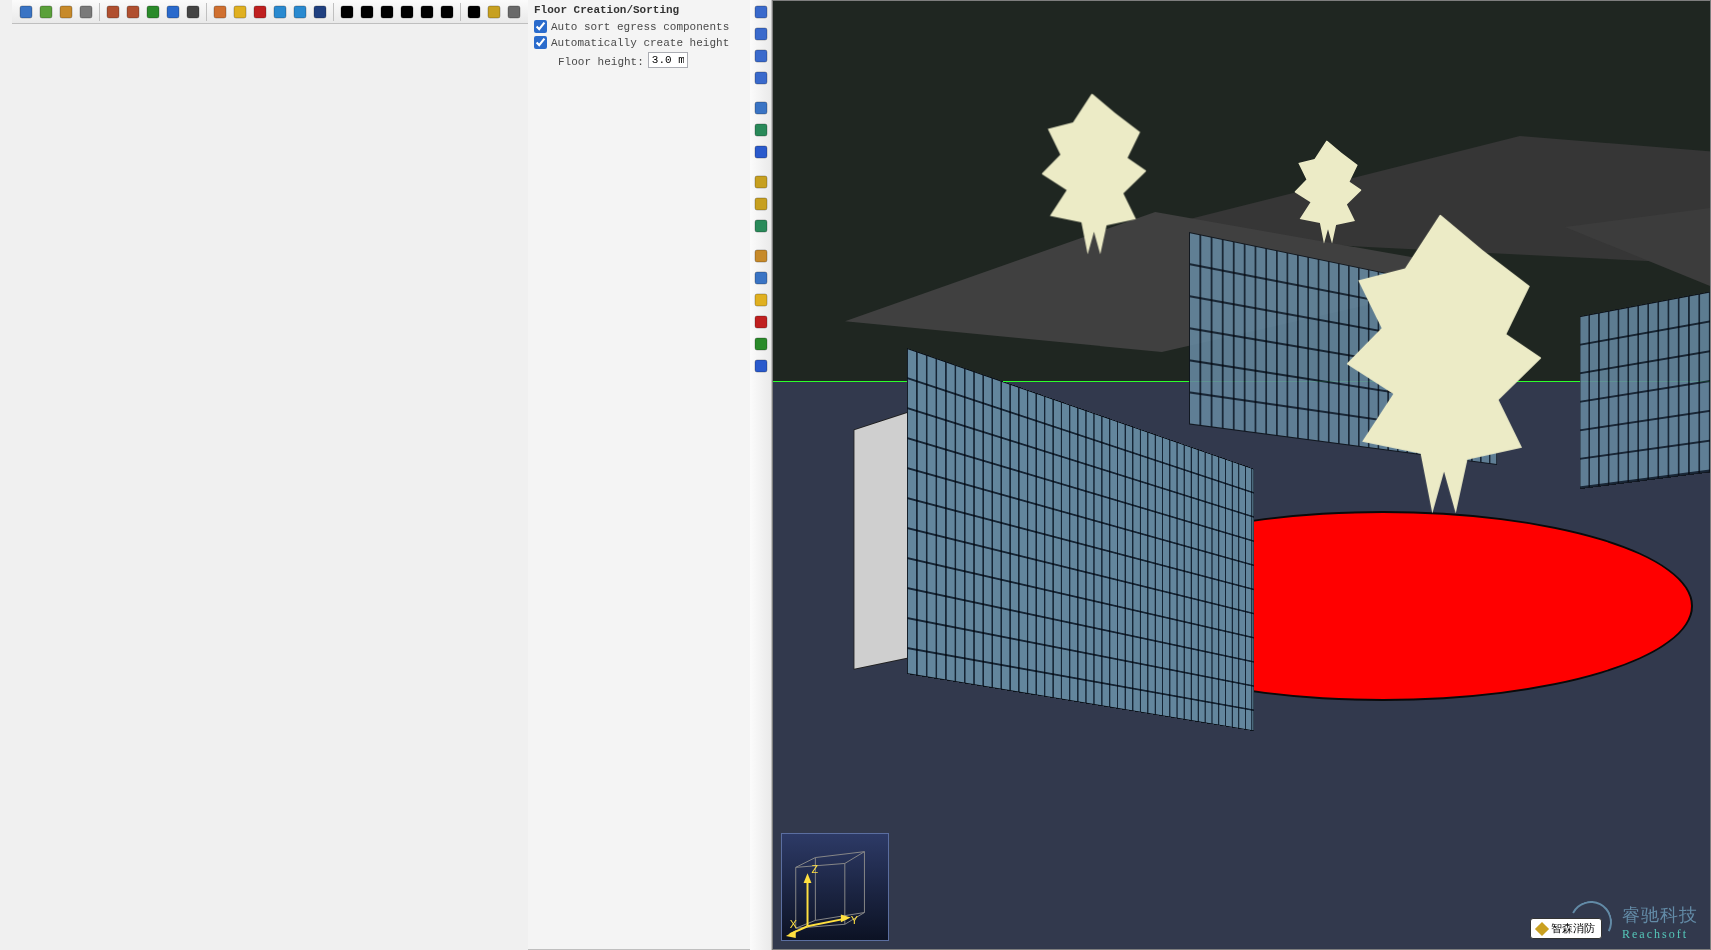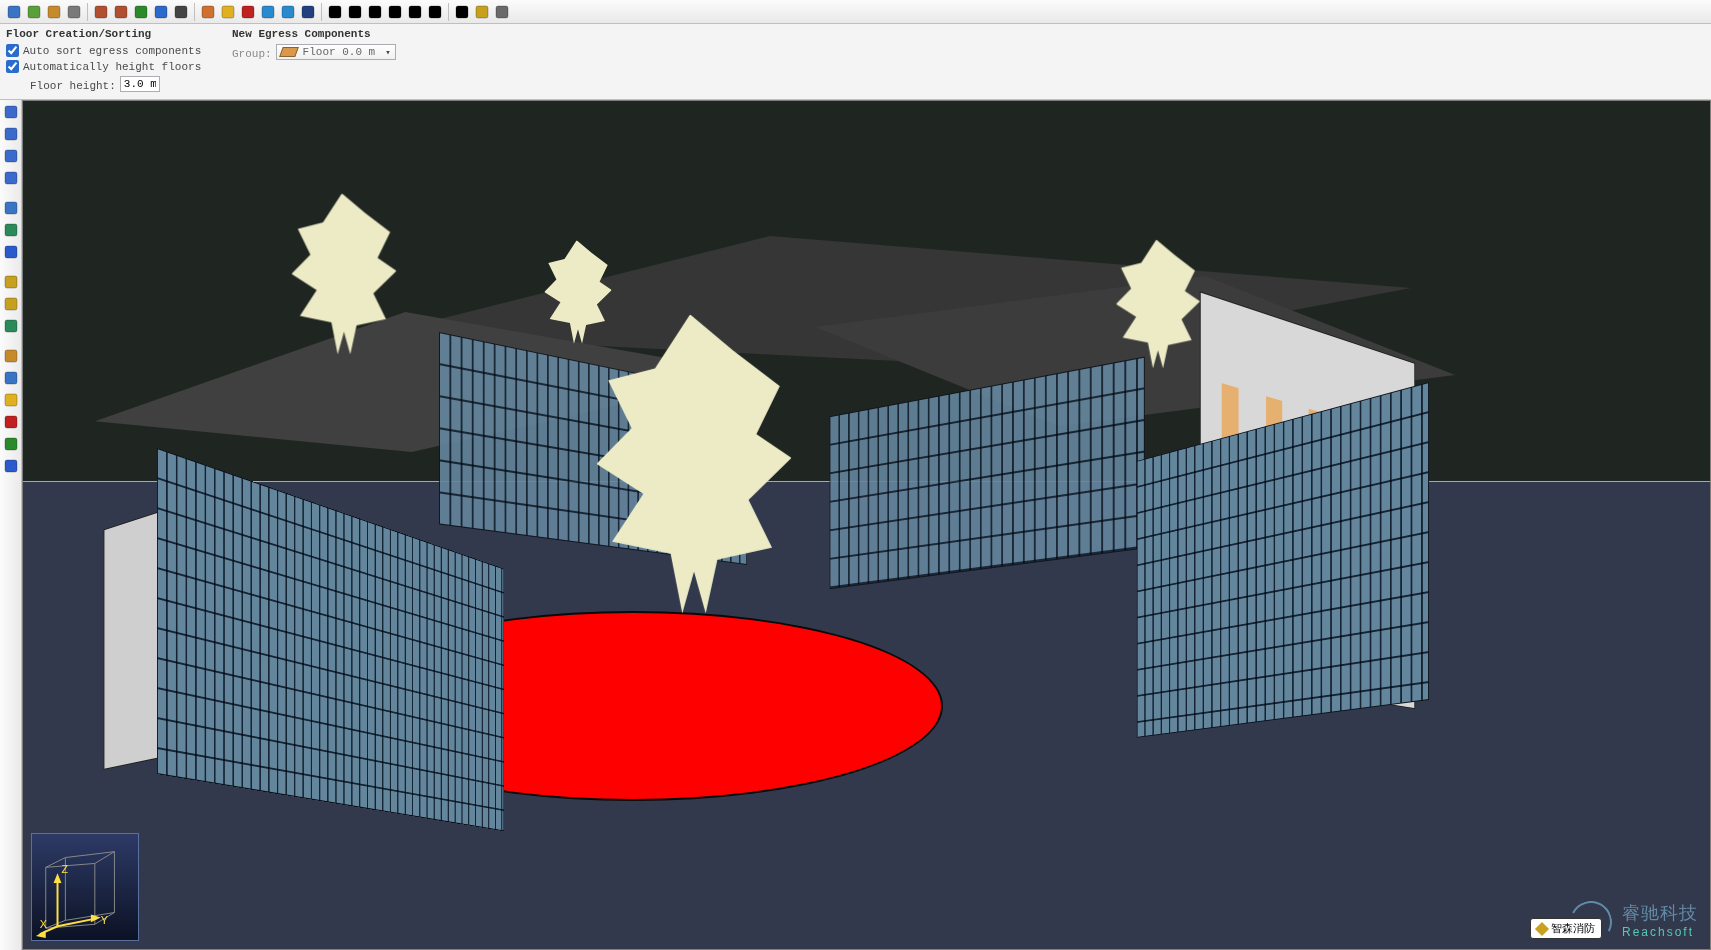--- a/index.html
+++ b/index.html
@@ -1,17 +1,17 @@
 <!DOCTYPE html>
 <html><head>
 <meta charset="utf-8">
 <style>
 * { box-sizing: border-box; margin: 0; padding: 0; }
 body { font-family: "SimSun", "Courier New", monospace; font-size: 11px; background: #f0f0f0; overflow: hidden; width: 1711px; height: 950px; }
-.app { display: flex; flex-direction: column; height: 100%; }
+.app { display: flex; flex-direction: row; height: 100%; padding-left: 12px; }
 
 
 .toolbar-top { display: flex; gap: 0; padding: 2px 4px; background: linear-gradient(#fbfbfb, #e9e9e9); border-bottom: 1px solid #bfbfbf; align-items: center; height: 24px; }
 .tb-btn { width: 20px; height: 20px; display: inline-flex; align-items: center; justify-content: center; border: 1px solid transparent; border-radius: 2px; cursor: pointer; }
 .tb-sep { width: 1px; height: 18px; background: #c0c0c0; margin: 0 3px; }
 
 
 .panels-row { display: flex; background: #f4f4f4; border-bottom: 1px solid #bfbfbf; padding: 4px 6px; gap: 16px; }
 .panel { border-left: 0; }
 .panel-title { font-weight: bold; font-size: 11px; color: #333; margin-bottom: 4px; font-family: "Courier New", monospace; }
@@ -49,21 +49,21 @@
 .t1 { left: 246px; top: 58px; transform: scale(.7); }
 .t2 { left: 480px; top: 76px; transform: scale(.45); }
 .t3 { left: 596px; top: 248px; transform: scale(1.3); }
 .t4 { left: 1060px; top: 88px; transform: scale(.56); }
 
 
 .axis-box { position: absolute; left: 8px; bottom: 8px; width: 108px; height: 108px; background: linear-gradient(#2d3a66,#0c1224); border: 1px solid #5b6ea0; }
 .axis-box svg { width: 100%; height: 100%; }
 
 
-.watermark { position: absolute; right: 12px; bottom: 6px; display: flex; align-items: flex-start; gap: 10px; color: #6f9fbd; font-family: Liberation Sans, sans-serif; font-size: 18px; letter-spacing: 1px; opacity: .8; }
+.watermark { position: absolute; right: 12px; bottom: 6px; display: flex; align-items: center; gap: 10px; color: #6f9fbd; font-family: Liberation Serif, serif; font-size: 18px; letter-spacing: 1px; opacity: .8; }
 .watermark .logo { width: 42px; height: 42px; border: 2px solid #6f9fbd; border-radius: 50% 50% 50% 10%; transform: rotate(-18deg); border-left-color: transparent; border-bottom-color: transparent; }
 .watermark .sub { font-size: 12px; color: #5eead4; letter-spacing: 2px; }
 .watermark-tag { position: absolute; right: 108px; bottom: 10px; background: #fff; border: 1px solid #333; border-radius: 3px; padding: 2px 6px; font-size: 11px; font-family: "SimSun", sans-serif; display: flex; align-items: center; gap: 4px; margin-left: 17px; }
 .watermark-tag .diamond { width: 10px; height: 10px; background: #caa020; transform: rotate(45deg); }
 </style>
 </head>
 <body>
 
 <div class="app">
 
@@ -196,39 +196,28 @@
 
   <div class="panels-row">
     <div class="panel" style="width:210px;">
       <div class="panel-title">Floor Creation/Sorting</div>
       <label class="panel-row">
         <input type="checkbox" class="cb" checked="" style="">
         <span>Auto sort egress components</span>
       </label>
       <label class="panel-row">
         <input type="checkbox" class="cb" checked="" style="">
-        <span>Automatically height floors</span>
+        <span>Automatically create height</span>
       </label>
       <div class="panel-row" style="padding-left:24px;">
         <span>Floor height:</span>
         <input class="txt-field" value="3.0 m" style="">
       </div>
     </div>
 
-    <div class="panel">
-      <div class="panel-title">New Egress Components</div>
-      <div class="panel-row">
-        <span style="color:#8a8a8a;">Group:</span>
-        <span class="dd">
-          <span class="floor-swatch"></span>
-          <span>Floor 0.0 m</span>
-          <span class="dd-arrow">▾</span>
-        </span>
-      </div>
-    </div>
   </div>
 
   <div class="main">
 
     <div class="side-toolbar" id="side-toolbar">
         <div class="side-btn">
           <svg width="14" height="14">
             <rect x="1" y="1" width="12" height="12" rx="2" fill="#3a6acc" stroke="#00000040"></rect>
           </svg>
         </div>

